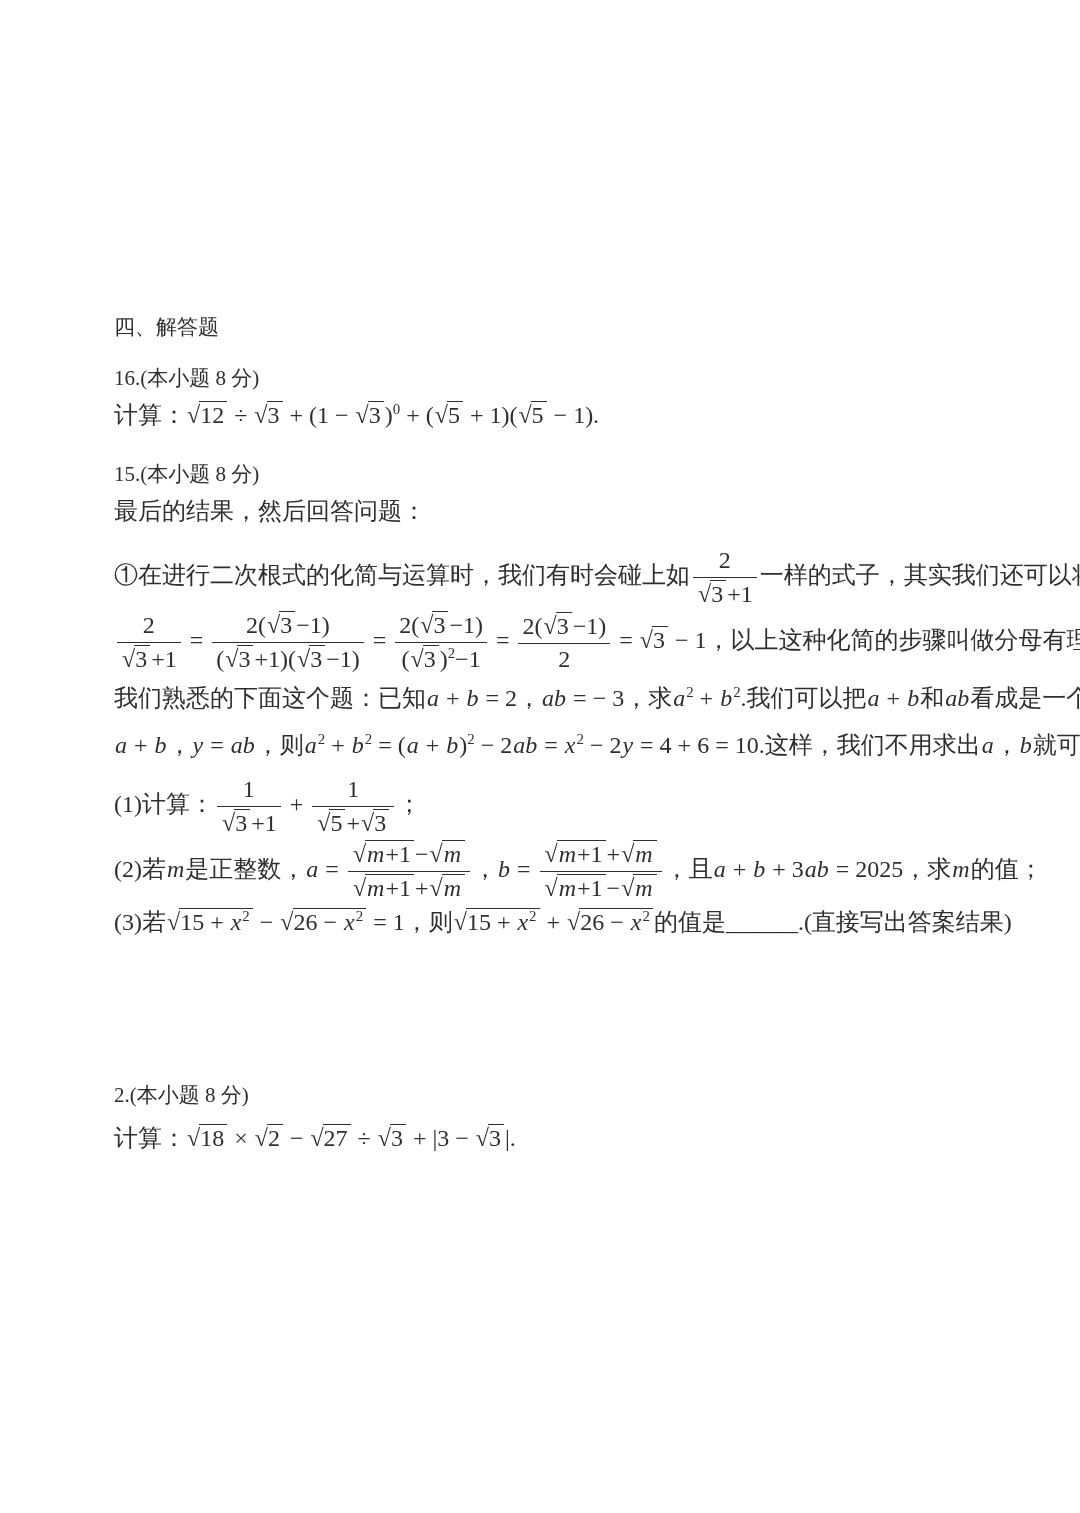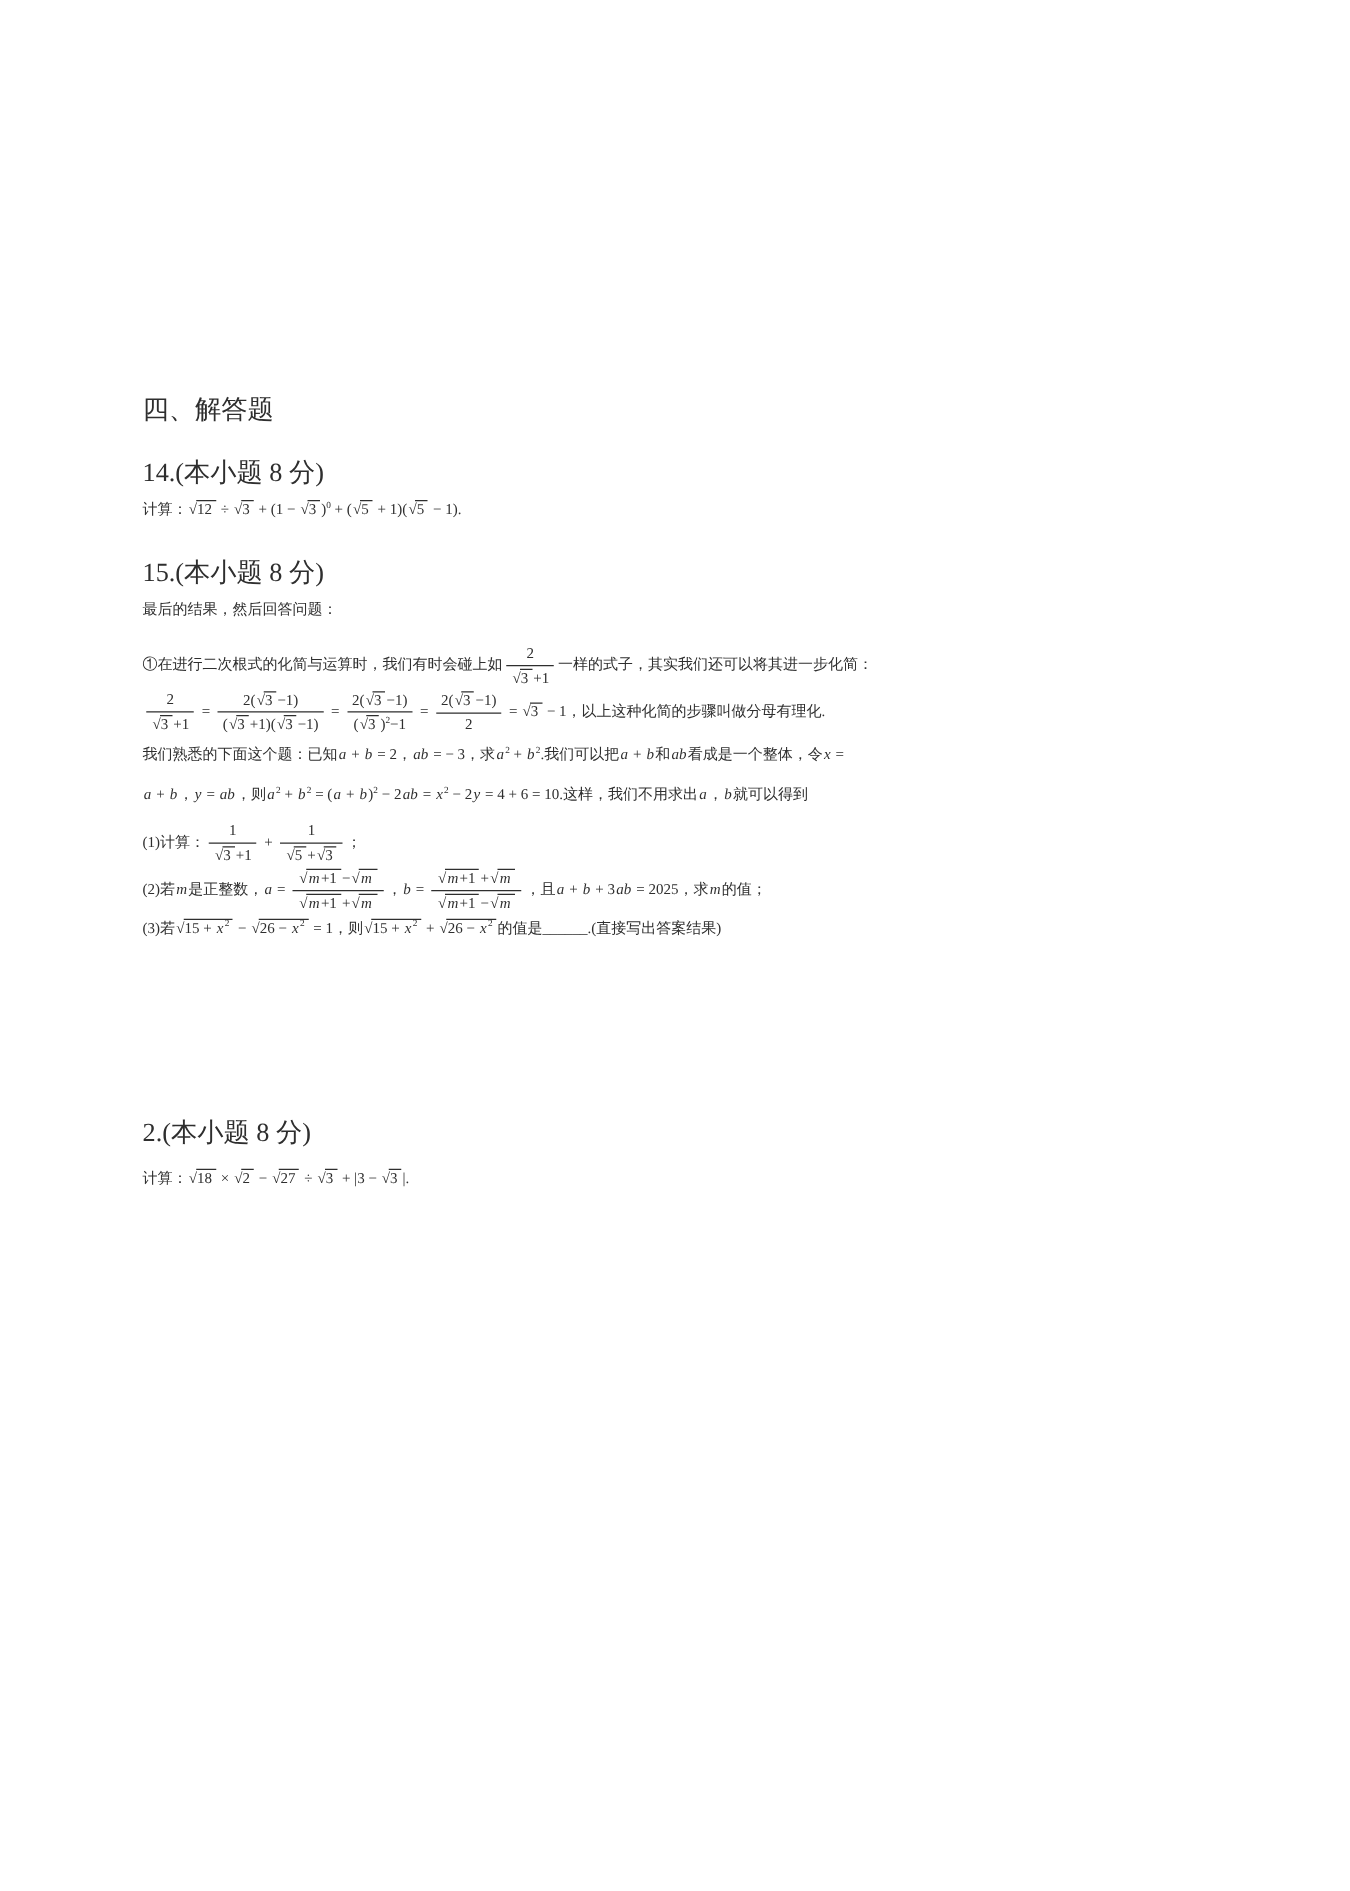--- a/index.html
+++ b/index.html
@@ -12,21 +12,21 @@
     color:#2e2e2e;
     font-family:"Liberation Serif","DejaVu Serif",serif;
   }
   .content{
     position:absolute;
     left:114px;
     top:314px;
     width:886px;
   }
   .line{
-    font-size:12px;
+    font-size:24px;
     line-height:1.3;
     white-space:nowrap;
   }
   .sec-title{font-size:21px;margin-bottom:24px;}
   .head{font-size:21px;}
   .p14-head{margin-bottom:7px;}
   .p14-formula{margin-bottom:30px;}
   .p15-head{margin-bottom:8px;}
   .p15-intro{margin-bottom:20px;}
   .p15-mat1{margin-bottom:3px;}
@@ -95,21 +95,21 @@
 </style>
 </head>
 <body>
 
 <div class="page" style="background: rgb(255, 255, 255); color: rgb(46, 46, 46);">
   <main class="content">
 
     <div class="line sec-title">四、解答题</div>
 
     <section>
-      <div class="line head p14-head">14.(本小题 8 分)</div>
+      <div class="line head p14-head">16.(本小题 8 分)</div>
       <div class="line math p14-formula">计算：<span class="sqrt"><span class="rad">√</span><span class="vin">12</span></span> ÷ <span class="sqrt"><span class="rad">√</span><span class="vin">3</span></span> + (1 − <span class="sqrt"><span class="rad">√</span><span class="vin">3</span></span>)<sup>0</sup> + (<span class="sqrt"><span class="rad">√</span><span class="vin">5</span></span> + 1)(<span class="sqrt"><span class="rad">√</span><span class="vin">5</span></span> − 1).</div>
     </section>
 
     <section>
       <div class="line head p15-head">15.(本小题 8 分)</div>
       <div class="line p15-intro">最后的结果，然后回答问题：</div>
       <div class="line math p15-mat1">①在进行二次根式的化简与运算时，我们有时会碰上如<span class="frac"><span class="num">2</span><span class="den"><span class="sqrt"><span class="rad">√</span><span class="vin">3</span></span>+1</span></span>一样的式子，其实我们还可以将其进一步化简：</div>
       <div class="line math p15-chain"><span class="frac"><span class="num">2</span><span class="den"><span class="sqrt"><span class="rad">√</span><span class="vin">3</span></span>+1</span></span> = <span class="frac"><span class="num">2(<span class="sqrt"><span class="rad">√</span><span class="vin">3</span></span>−1)</span><span class="den">(<span class="sqrt"><span class="rad">√</span><span class="vin">3</span></span>+1)(<span class="sqrt"><span class="rad">√</span><span class="vin">3</span></span>−1)</span></span> = <span class="frac"><span class="num">2(<span class="sqrt"><span class="rad">√</span><span class="vin">3</span></span>−1)</span><span class="den">(<span class="sqrt"><span class="rad">√</span><span class="vin">3</span></span>)<sup>2</sup>−1</span></span> = <span class="frac"><span class="num">2(<span class="sqrt"><span class="rad">√</span><span class="vin">3</span></span>−1)</span><span class="den">2</span></span> = <span class="sqrt"><span class="rad">√</span><span class="vin">3</span></span> − 1，以上这种化简的步骤叫做分母有理化.</div>
       <div class="line math p15-mat2b">我们熟悉的下面这个题：已知<i class="v">a</i> + <i class="v">b</i> = 2，<i class="v">ab</i> = − 3，求<i class="v">a</i><sup>2</sup> + <i class="v">b</i><sup>2</sup>.我们可以把<i class="v">a</i> + <i class="v">b</i>和<i class="v">ab</i>看成是一个整体，令<i class="v">x</i> =</div>
       <div class="line math p15-mat2c"><i class="v">a</i> + <i class="v">b</i>，<i class="v">y</i> = <i class="v">ab</i>，则<i class="v">a</i><sup>2</sup> + <i class="v">b</i><sup>2</sup> = (<i class="v">a</i> + <i class="v">b</i>)<sup>2</sup> − 2<i class="v">ab</i> = <i class="v">x</i><sup>2</sup> − 2<i class="v">y</i> = 4 + 6 = 10.这样，我们不用求出<i class="v">a</i>，<i class="v">b</i>就可以得到</div>

